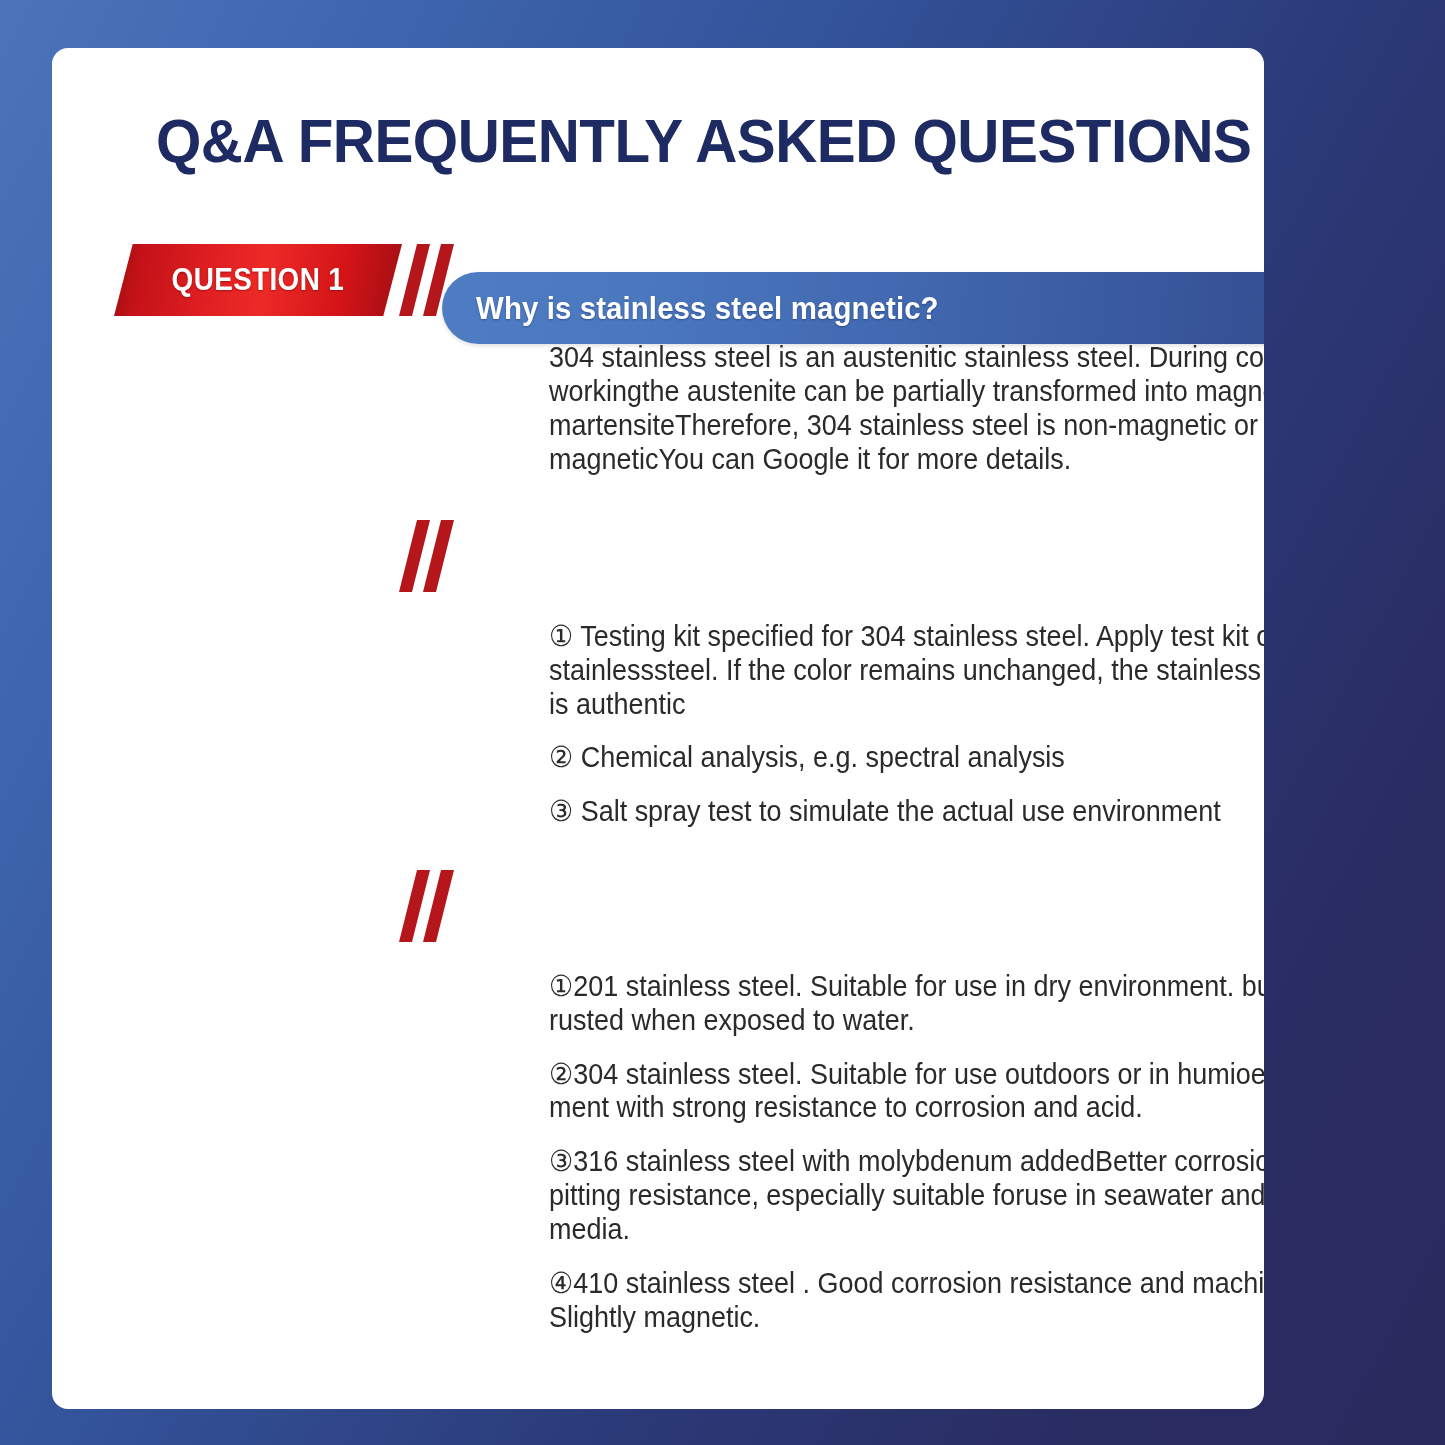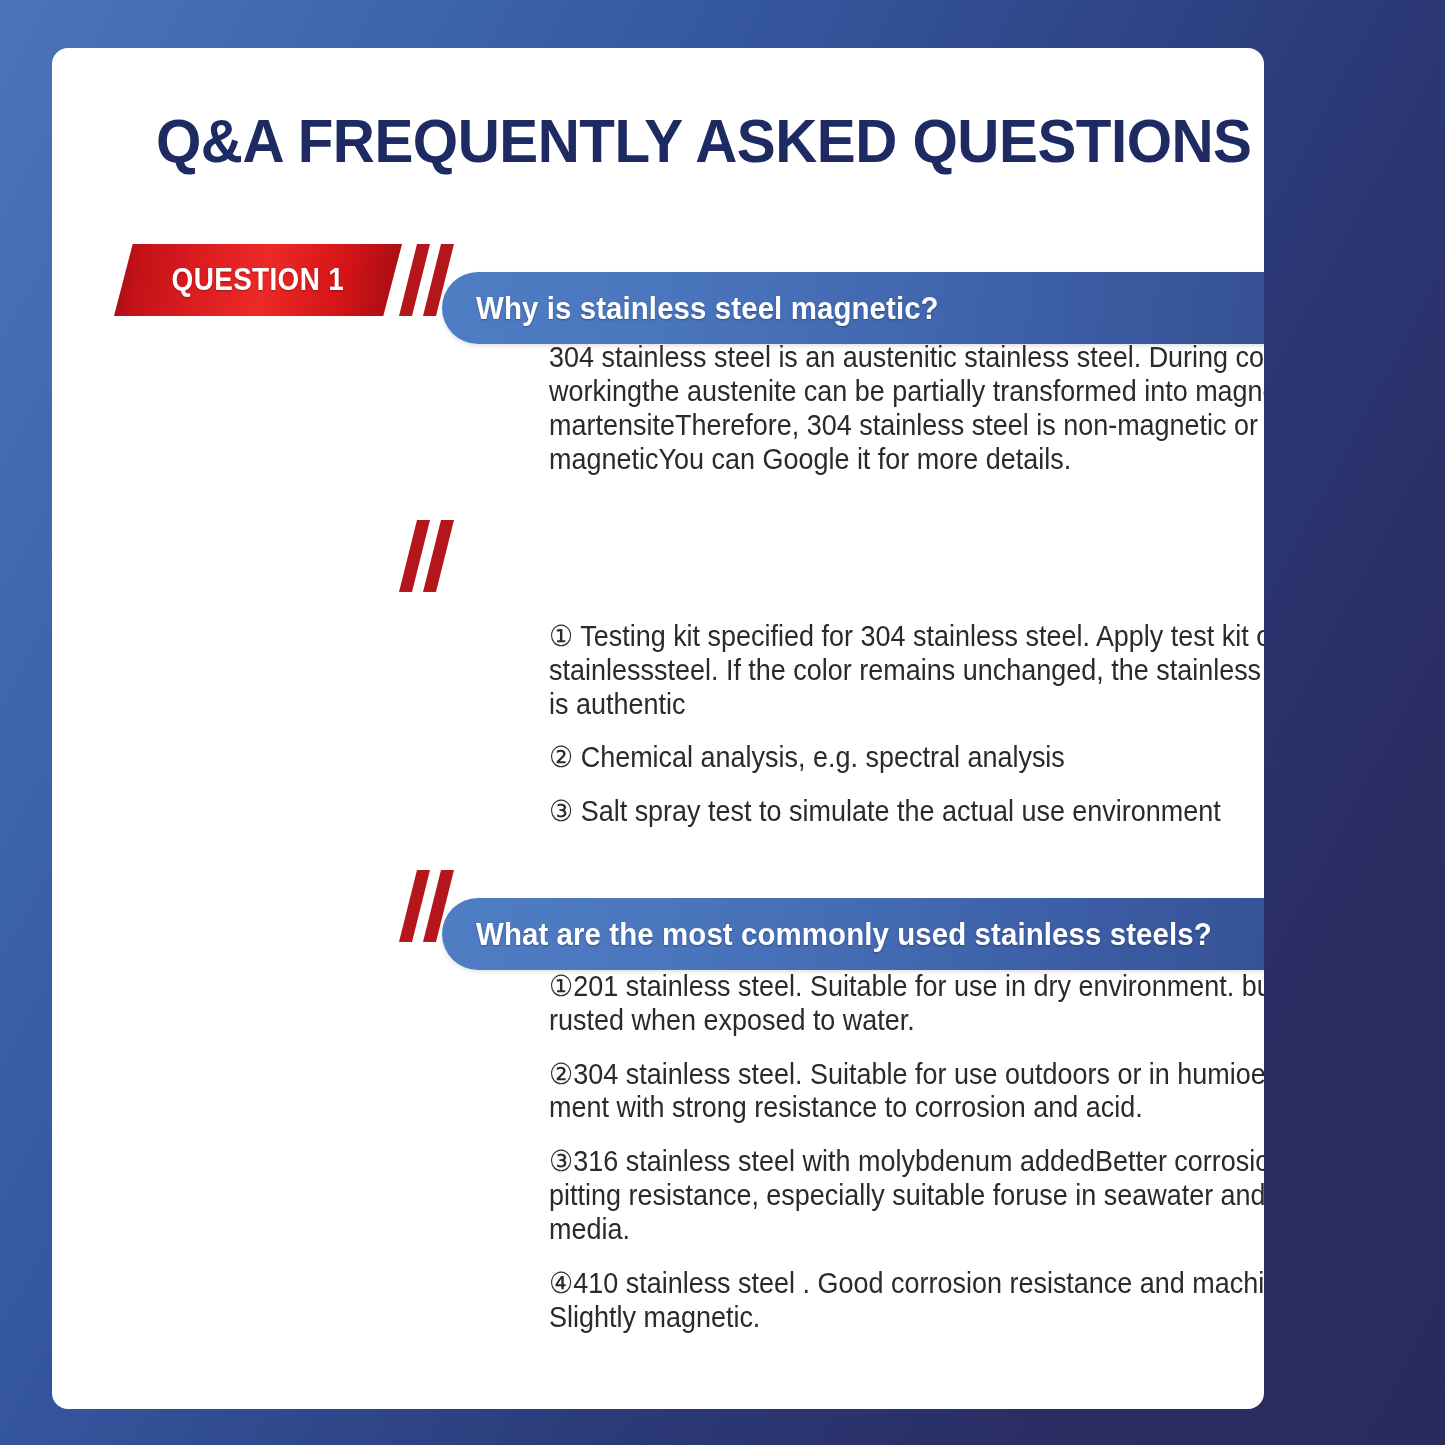--- a/index.html
+++ b/index.html
@@ -158,23 +158,20 @@
       <p>③ Salt spray test to simulate the actual use environment</p>
     </div>
   </div>
 
   <div class="qa-block" style="top:822px;">
     <div class="qa-header">
       <div class="slashes">
         <span class="slash s1"></span>
         <span class="slash s2"></span>
       </div>
-      <div class="pill" style="width:959px;">
-        <span class="pill-label">What are the most commonly used stainless steels?</span>
-      </div>
     </div>
     <div class="answer" style="left:497px; top:100px; width:912px;">
       <p>①201 stainless steel. Suitable for use in dry environment. but easily rusted when exposed to water.</p>
       <p>②304 stainless steel. Suitable for use outdoors or in humioenviron ment  with strong resistance to corrosion and acid.</p>
       <p>③316 stainless steel with molybdenum addedBetter corrosion and pitting resistance, especially suitable foruse in seawater and chemical media.</p>
       <p>④410 stainless steel . Good corrosion resistance and machinability Slightly magnetic.</p>
     </div>
   </div>
 
 </div>

